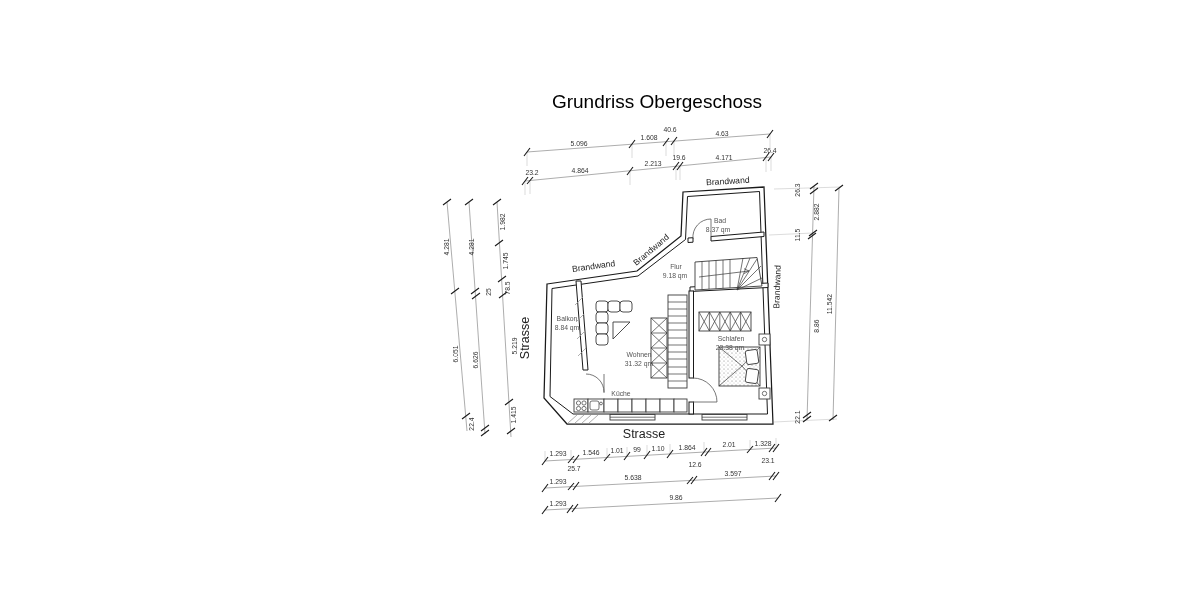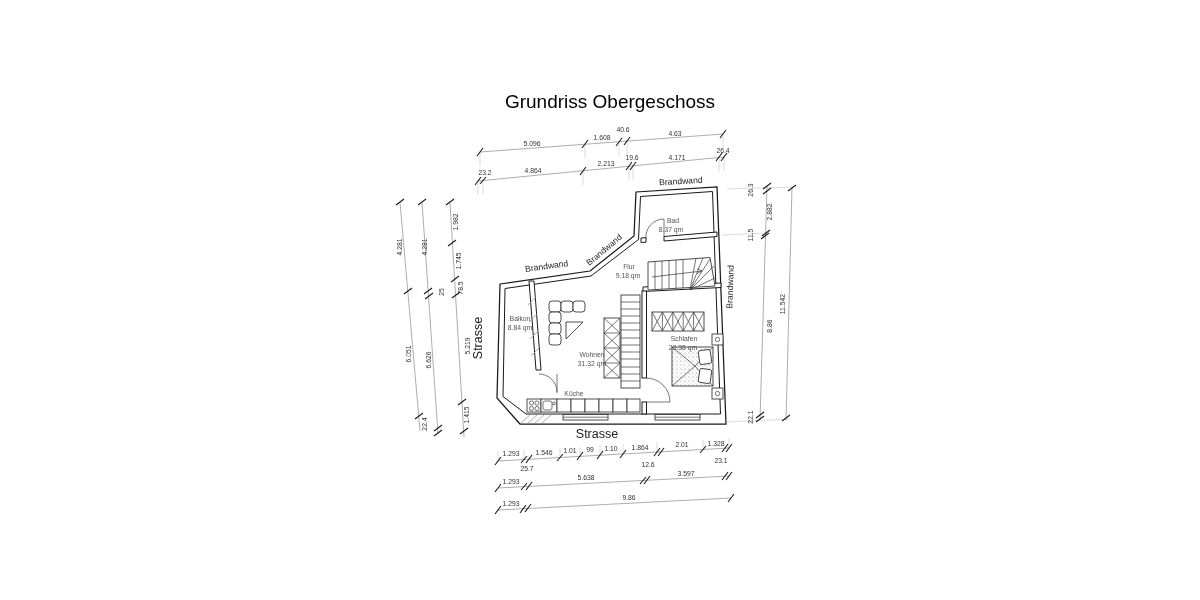--- a/index.html
+++ b/index.html
@@ -1,17 +1,17 @@
 <!DOCTYPE html>
 <html><head>
 <meta charset="utf-8">
 <style>
   html,body{margin:0;padding:0;background:#ffffff;}
   .page{position:relative;width:995px;height:600px;background:#fff;overflow:hidden;
-        font-family:"Liberation Sans", sans-serif;}
+        font-family:"Liberation Sans", sans-serif;margin-left:47px;}
   svg{position:absolute;left:0;top:0;}
   text{fill:#333;}
   .title{font-size:19px;fill:#000;}
   .dim{font-size:6.8px;fill:#333;}
   .room{font-size:6.8px;fill:#555;}
   .bw{font-size:8.6px;fill:#222;}
   .street{font-size:12.5px;fill:#222;}
   .dimline{stroke:#8a8a8a;stroke-width:0.7;fill:none;}
   .tick{stroke:#1a1a1a;stroke-width:1.1;fill:none;}
   .stub{stroke:#c4c4c4;stroke-width:0.6;fill:none;}

